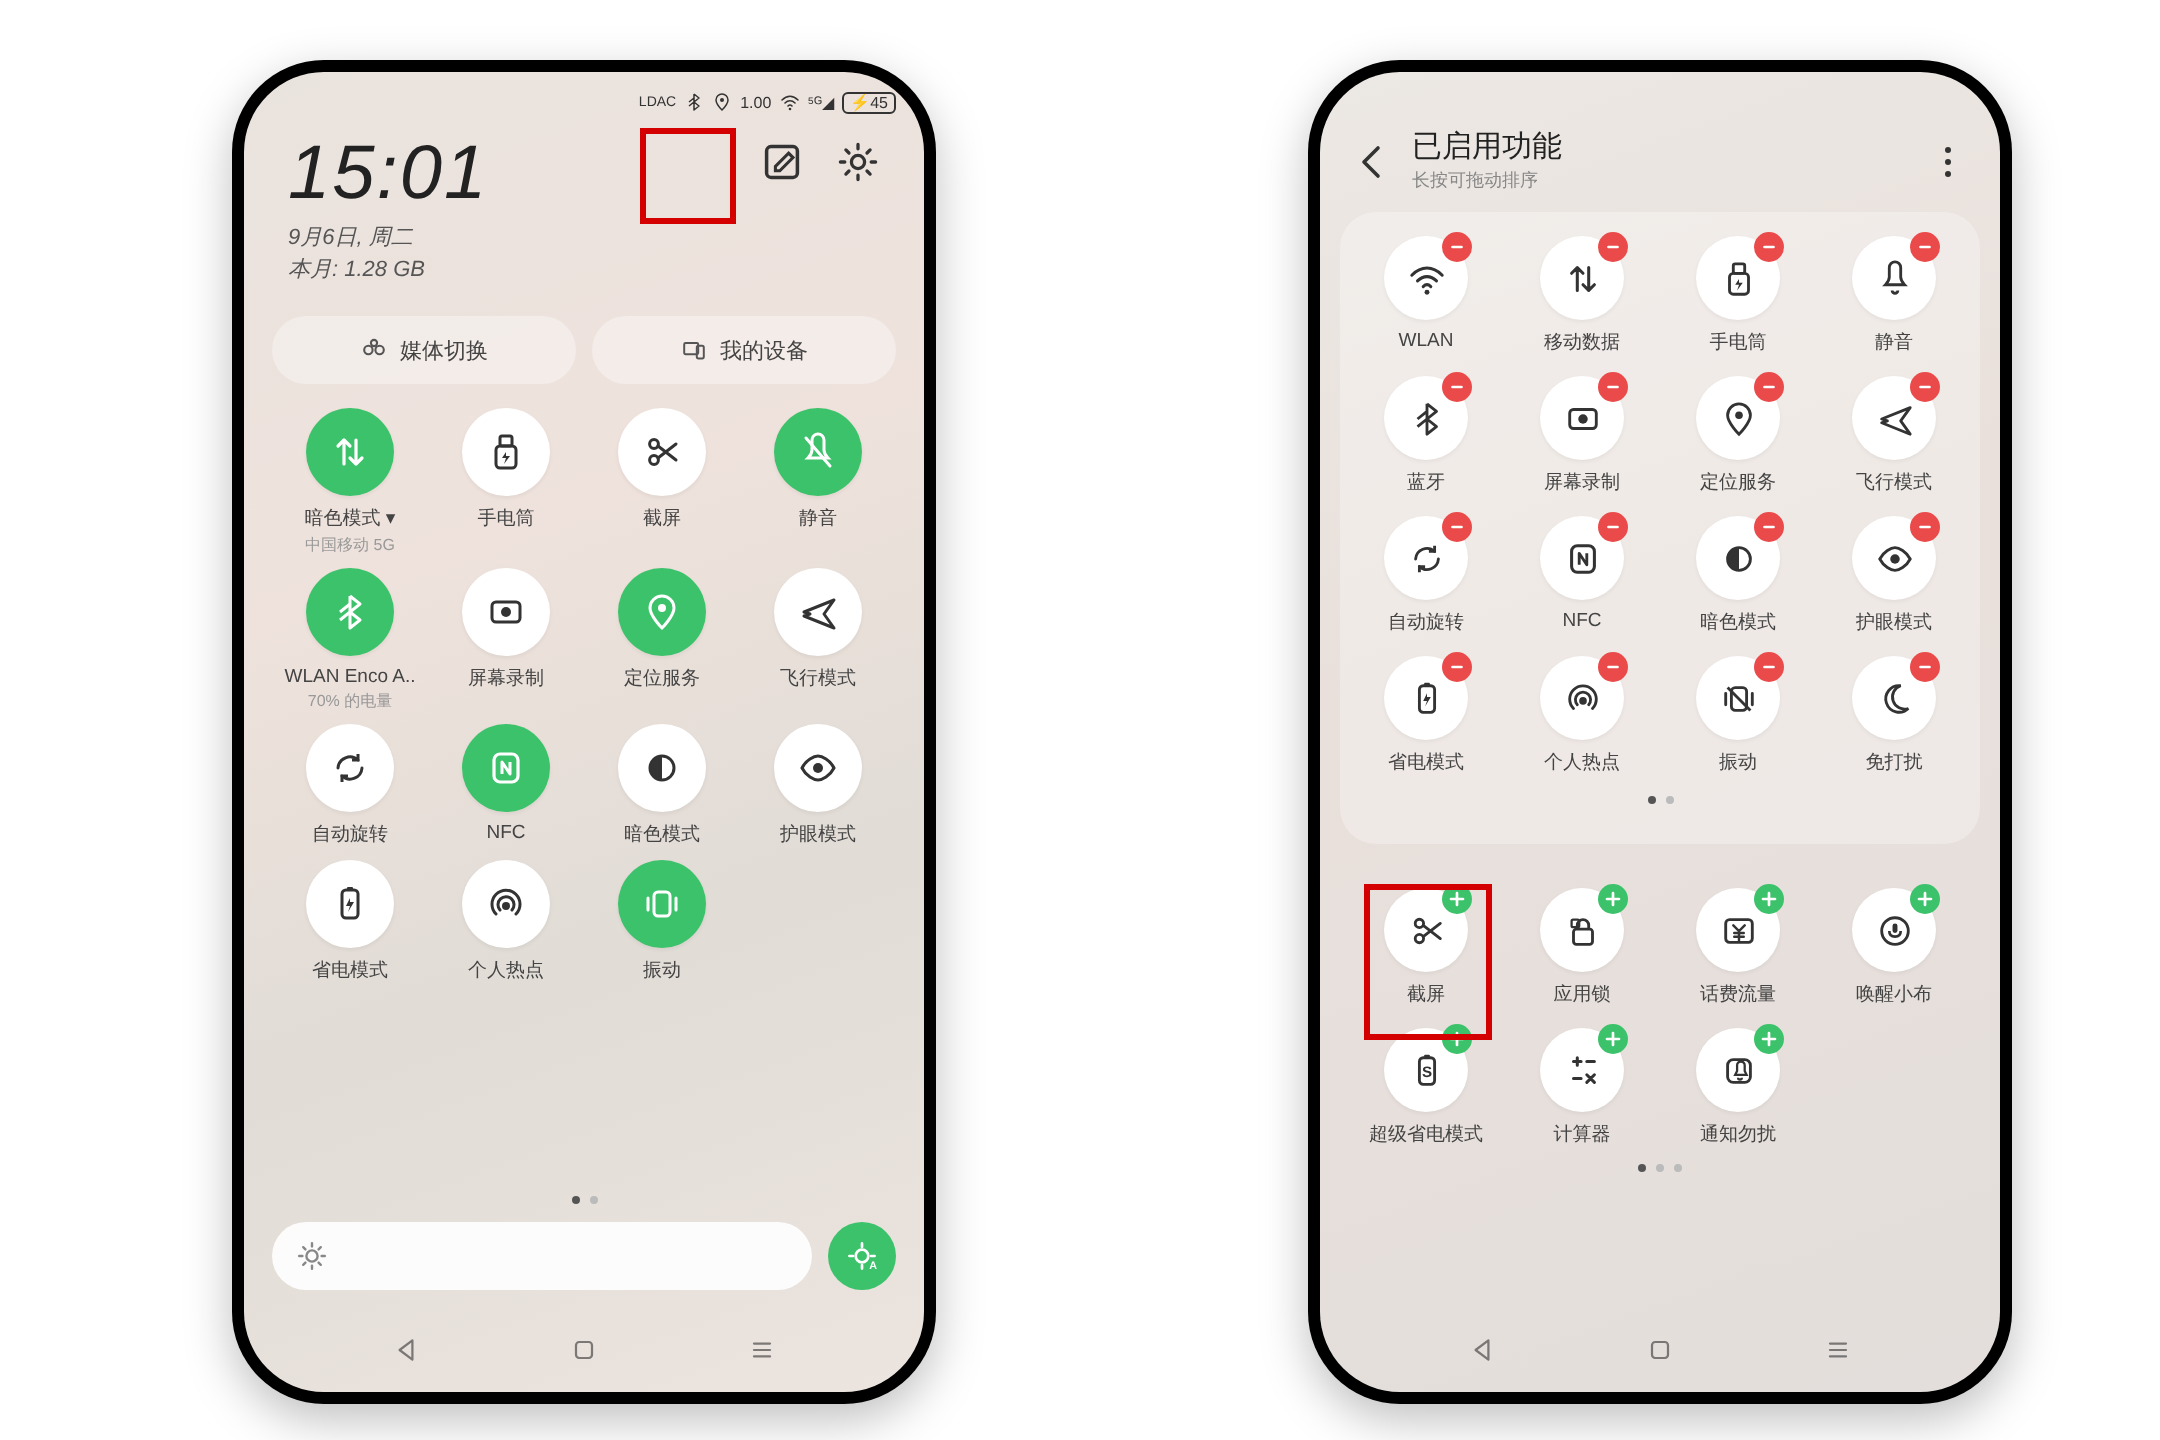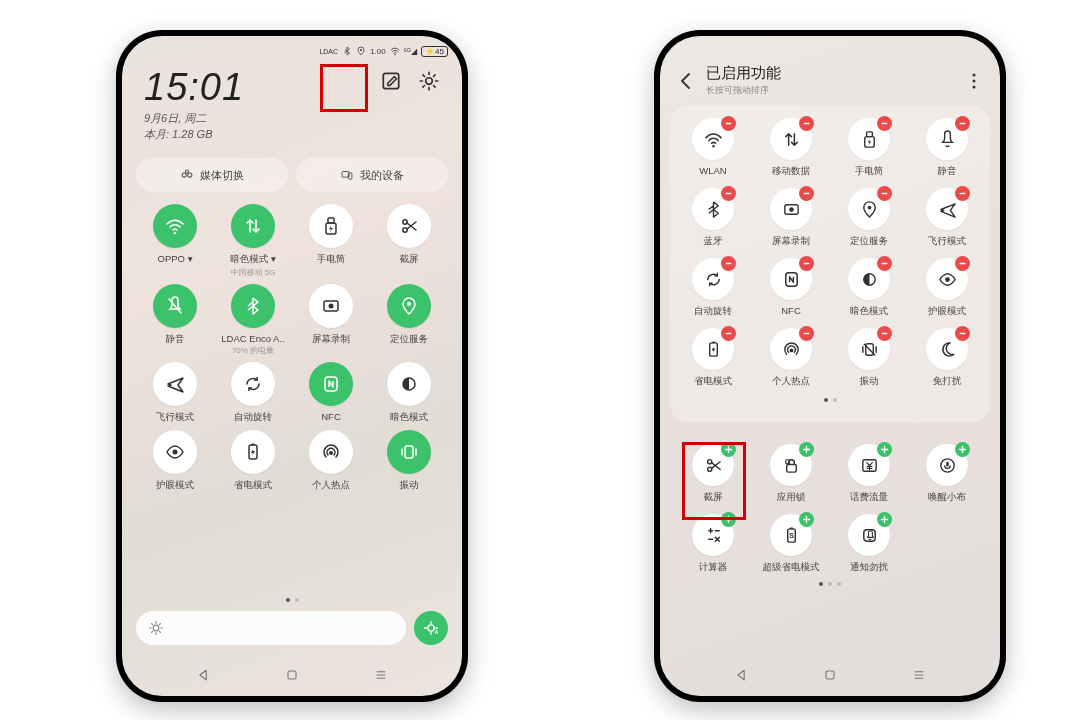--- a/index.html
+++ b/index.html
@@ -277,29 +277,20 @@
               <use href="#i-devices"></use>
             </svg>
             <span>我的设备</span>
           </div>
     </div>
 
     <div class="grid" id="left-grid">
           <div class="tile">
        <div class="circ on">
               <svg viewBox="0 0 20 20" style="color:#fff">
-                <use href="#i-wifi"></use>
-              </svg>
-            </div>
-       <div class="tlabel">OPPO ▾</div>
-
-     </div>
-          <div class="tile">
-       <div class="circ on">
-              <svg viewBox="0 0 20 20" style="color:#fff">
                 <use href="#i-updown"></use>
               </svg>
             </div>
        <div class="tlabel">暗色模式 ▾</div>
        <div class="tsub">中国移动 5G</div>
      </div>
           <div class="tile">
        <div class="circ ">
               <svg viewBox="0 0 20 20" style="color:#333">
                 <use href="#i-flash"></use>
@@ -325,21 +316,21 @@
             </div>
        <div class="tlabel">静音</div>
 
      </div>
           <div class="tile">
        <div class="circ on">
               <svg viewBox="0 0 20 20" style="color:#fff">
                 <use href="#i-bt"></use>
               </svg>
             </div>
-       <div class="tlabel">LDAC Enco A..</div>
+       <div class="tlabel">WLAN Enco A..</div>
        <div class="tsub">70% 的电量</div>
      </div>
           <div class="tile">
        <div class="circ ">
               <svg viewBox="0 0 20 20" style="color:#333">
                 <use href="#i-rec"></use>
               </svg>
             </div>
        <div class="tlabel">屏幕录制</div>
 
@@ -745,42 +736,42 @@
                   <svg viewBox="0 0 12 12">
                     <use href="#i-plus"></use>
                   </svg>
                 </div>
        </div>
        <div class="r-label">唤醒小布</div>
      </div>
             <div class="r-tile">
        <div class="r-circ">
          <svg viewBox="0 0 20 20" style="color:#333">
+                  <use href="#i-superbat"></use>
+                </svg>
+         <div class="badge plus">
+                  <svg viewBox="0 0 12 12">
+                    <use href="#i-plus"></use>
+                  </svg>
+                </div>
+       </div>
+       <div class="r-label">超级省电模式</div>
+     </div>
+            <div class="r-tile">
+       <div class="r-circ">
+         <svg viewBox="0 0 20 20" style="color:#333">
                   <use href="#i-calc"></use>
                 </svg>
          <div class="badge plus">
                   <svg viewBox="0 0 12 12">
                     <use href="#i-plus"></use>
                   </svg>
                 </div>
        </div>
        <div class="r-label">计算器</div>
-     </div>
-            <div class="r-tile">
-       <div class="r-circ">
-         <svg viewBox="0 0 20 20" style="color:#333">
-                  <use href="#i-superbat"></use>
-                </svg>
-         <div class="badge plus">
-                  <svg viewBox="0 0 12 12">
-                    <use href="#i-plus"></use>
-                  </svg>
-                </div>
-       </div>
-       <div class="r-label">超级省电模式</div>
      </div>
             <div class="r-tile">
        <div class="r-circ">
          <svg viewBox="0 0 20 20" style="color:#333">
                   <use href="#i-dnd"></use>
                 </svg>
          <div class="badge plus">
                   <svg viewBox="0 0 12 12">
                     <use href="#i-plus"></use>
                   </svg>

